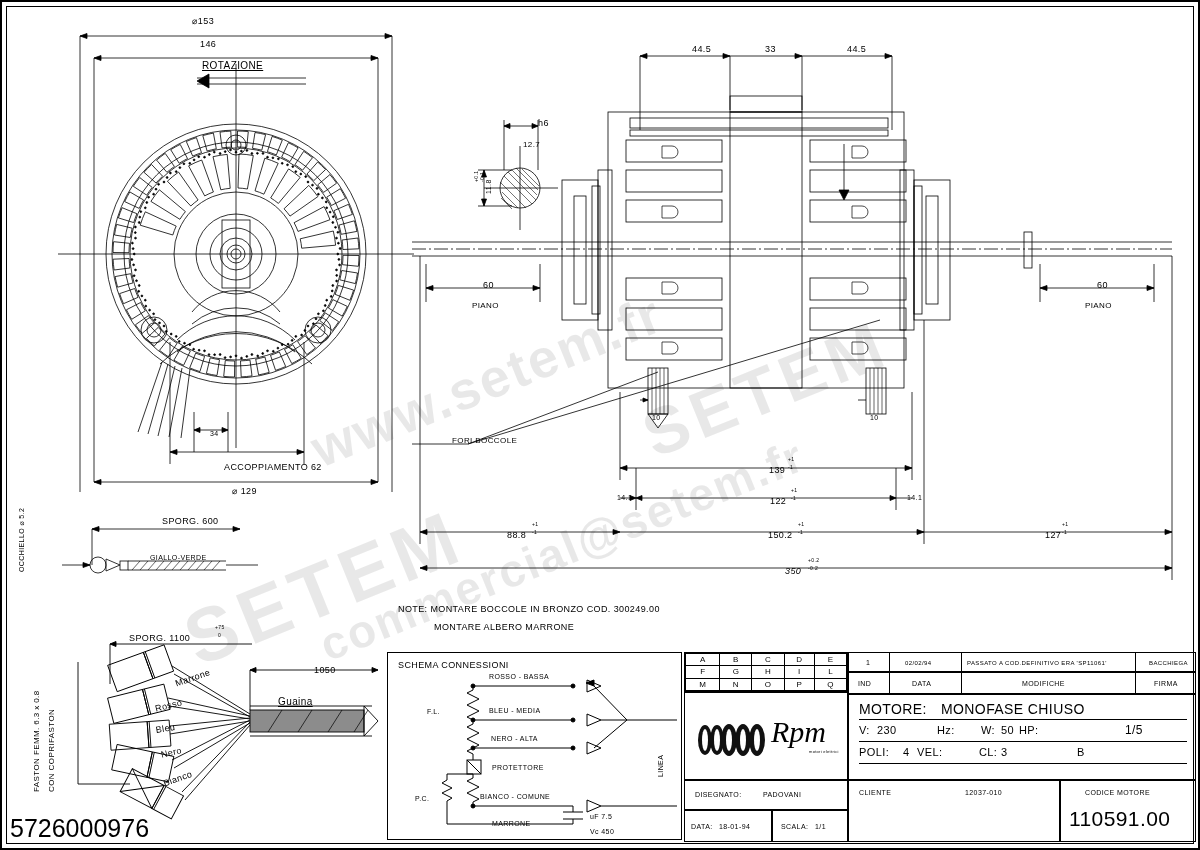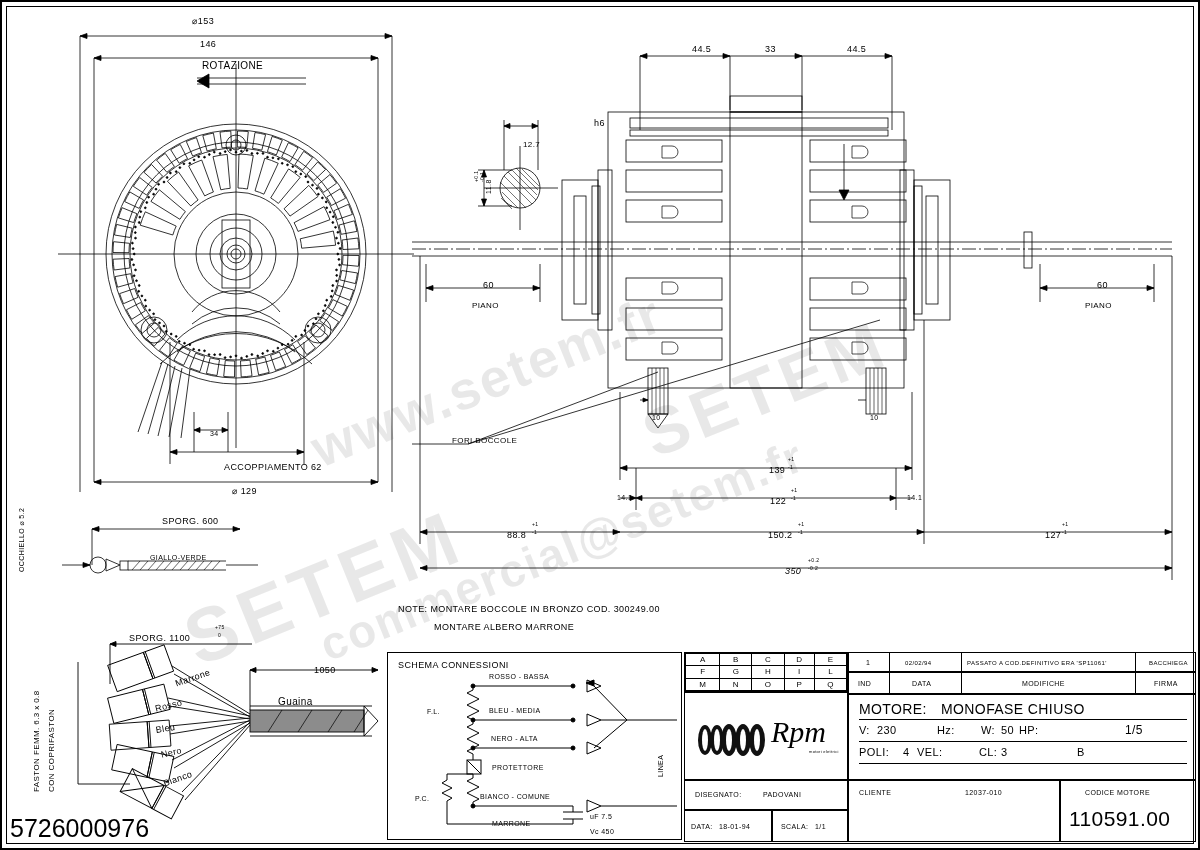--- a/index.html
+++ b/index.html
@@ -7,21 +7,21 @@
   body{width:1200px;height:850px;overflow:hidden;
        font-family:"Liberation Sans", sans-serif;color:#000;}
   #sheet{position:relative;width:1200px;height:850px;box-sizing:border-box;
          border:2px solid #000;background:#fff;}
   #sheet::after{content:"";position:absolute;left:4px;top:4px;right:4px;bottom:4px;
          border:1px solid #000;pointer-events:none;}
   .abs{position:absolute;}
   .txt{position:absolute;font-size:8px;letter-spacing:.4px;white-space:nowrap;
        font-family:"Liberation Sans", sans-serif;}
   .t9{font-size:9px;}
-  .t10{font-size:10px;}
+  .t10{font-size:10px;text-decoration:underline;}
   .t7{font-size:7px;}
   .t6{font-size:6px;}
   .tol{font-size:5px;line-height:5px;}
   .vert{transform-origin:0 0;transform:rotate(-90deg);}
   .ln{position:absolute;background:#000;}
   .hl{height:1px;}
   .vl{width:1px;}
   svg{display:block;}
   .wm{position:absolute;pointer-events:none;color:#000;opacity:.085;
       font-family:"Liberation Sans", sans-serif;font-weight:bold;white-space:nowrap;}
@@ -504,21 +504,21 @@
       <line x1="8" y1="548" x2="760" y2="548"></line>
       <path d="M8 548 l7 -2.5 v5 z" fill="#000"></path>
         <path d="M760 548 l-7 -2.5 v5 z" fill="#000"></path>
       <line x1="760" y1="236" x2="760" y2="560"></line>
     </g>
   </svg>
 
   <div class="txt t9" style="left:690px;top:42px;">44.5</div>
   <div class="txt t9" style="left:763px;top:42px;">33</div>
   <div class="txt t9" style="left:845px;top:42px;">44.5</div>
-  <div class="txt t9" style="left:548px;top:116px;padding-left:44px;">h6</div>
+  <div class="txt t9" style="left:536px;top:116px;">h6</div>
   <div class="txt t8" style="left:521px;top:138px;font-size:8px;">12.7</div>
   <div class="txt t7 vert" style="left:483px;top:192px;">11.8</div>
   <div class="txt tol vert" style="left:472px;top:180px;">+0.1</div>
   <div class="txt tol vert" style="left:478px;top:180px;">-0.1</div>
 
   <div class="txt t9" style="left:481px;top:278px;">60</div>
   <div class="txt t8" style="left:470px;top:299px;">PIANO</div>
   <div class="txt t9" style="left:1095px;top:278px;">60</div>
   <div class="txt t8" style="left:1083px;top:299px;">PIANO</div>
 

